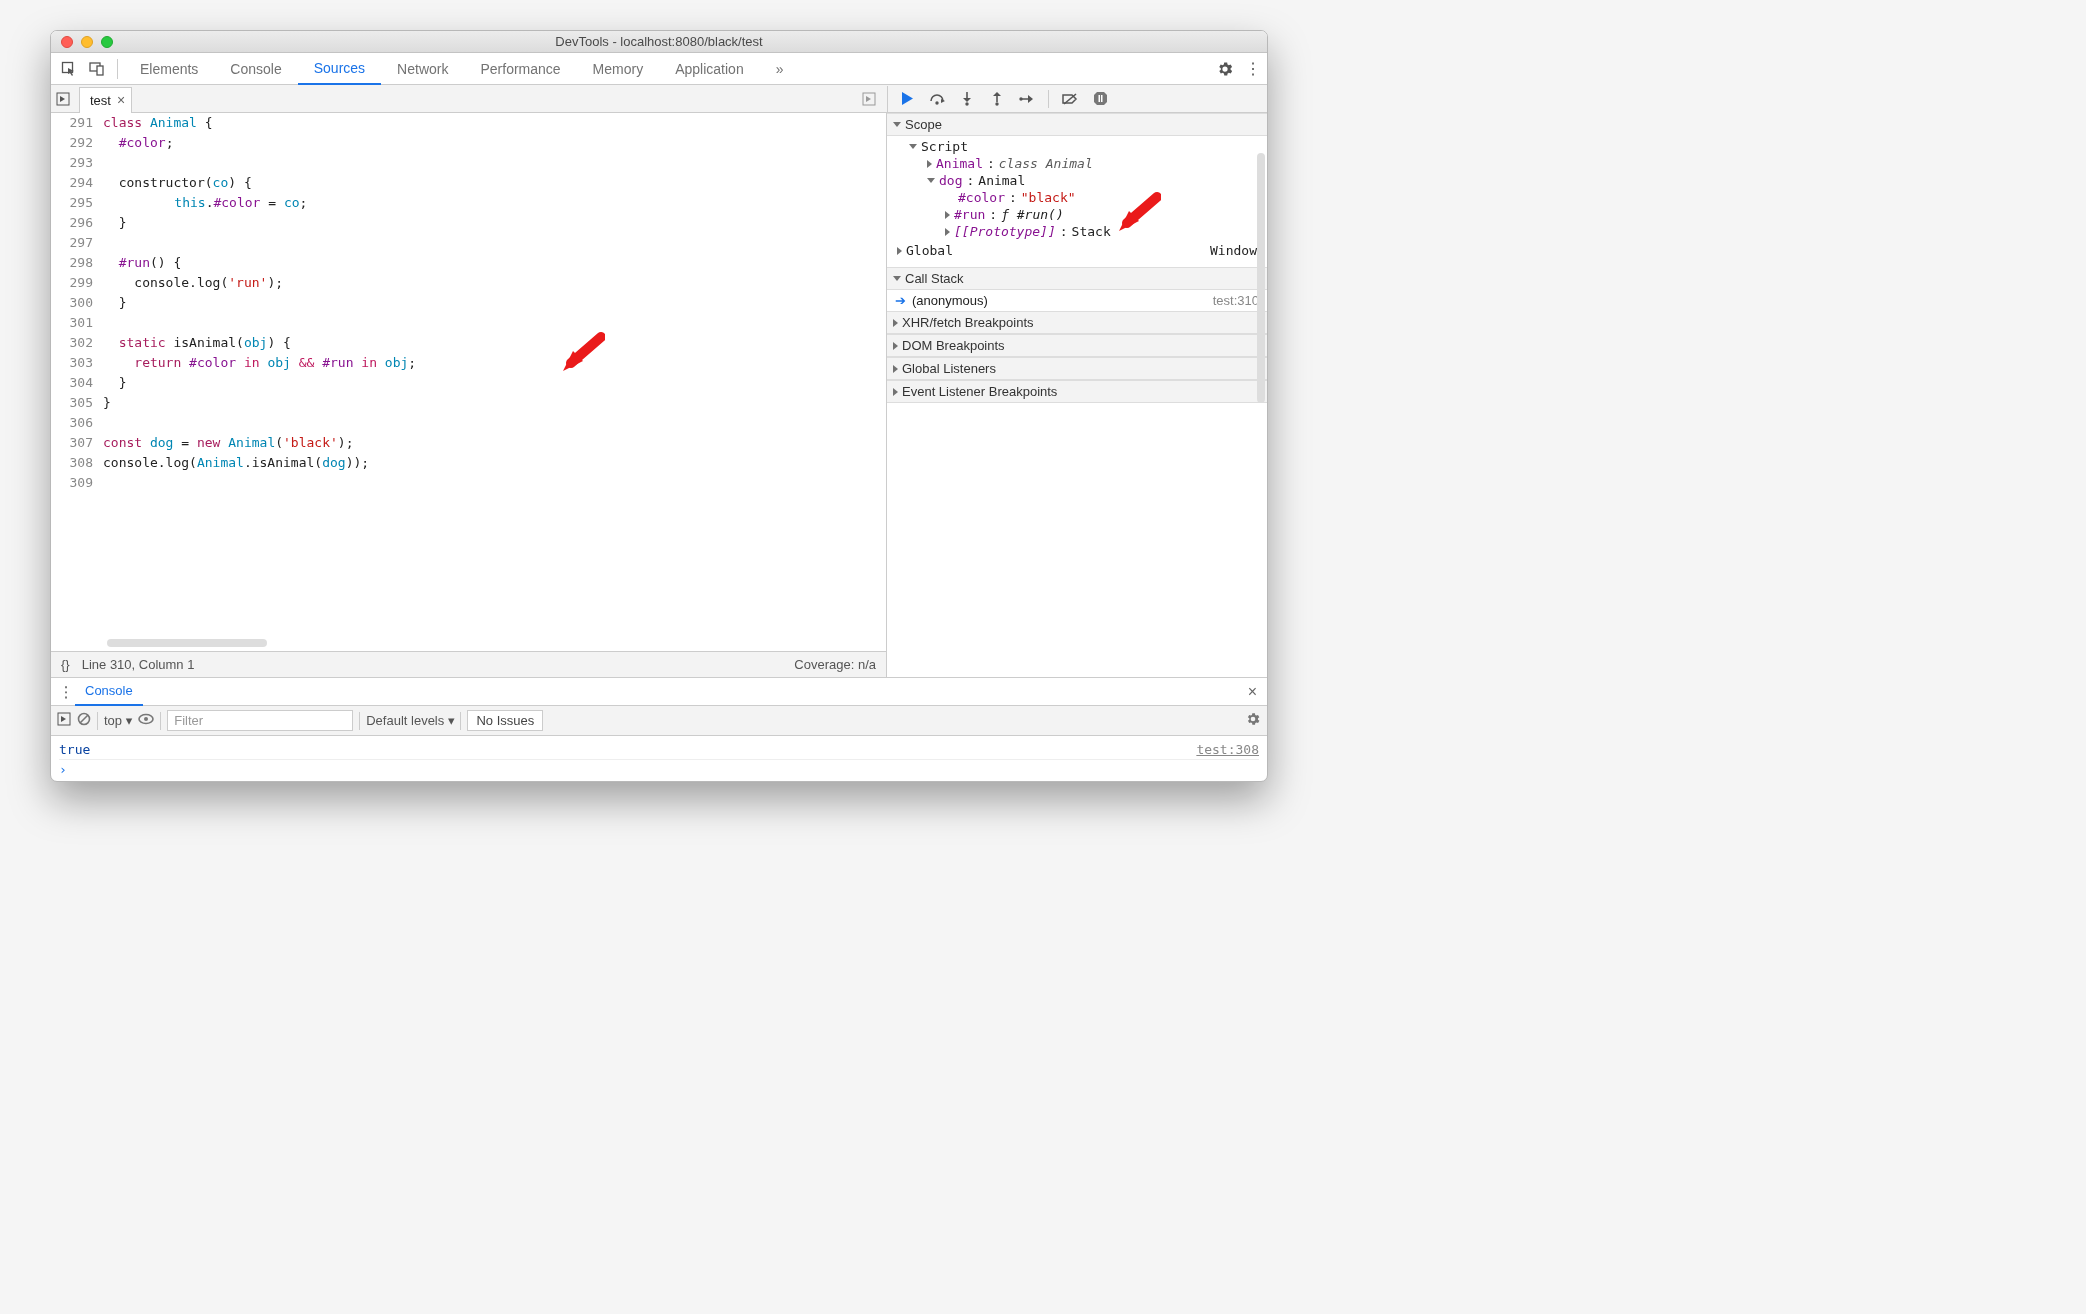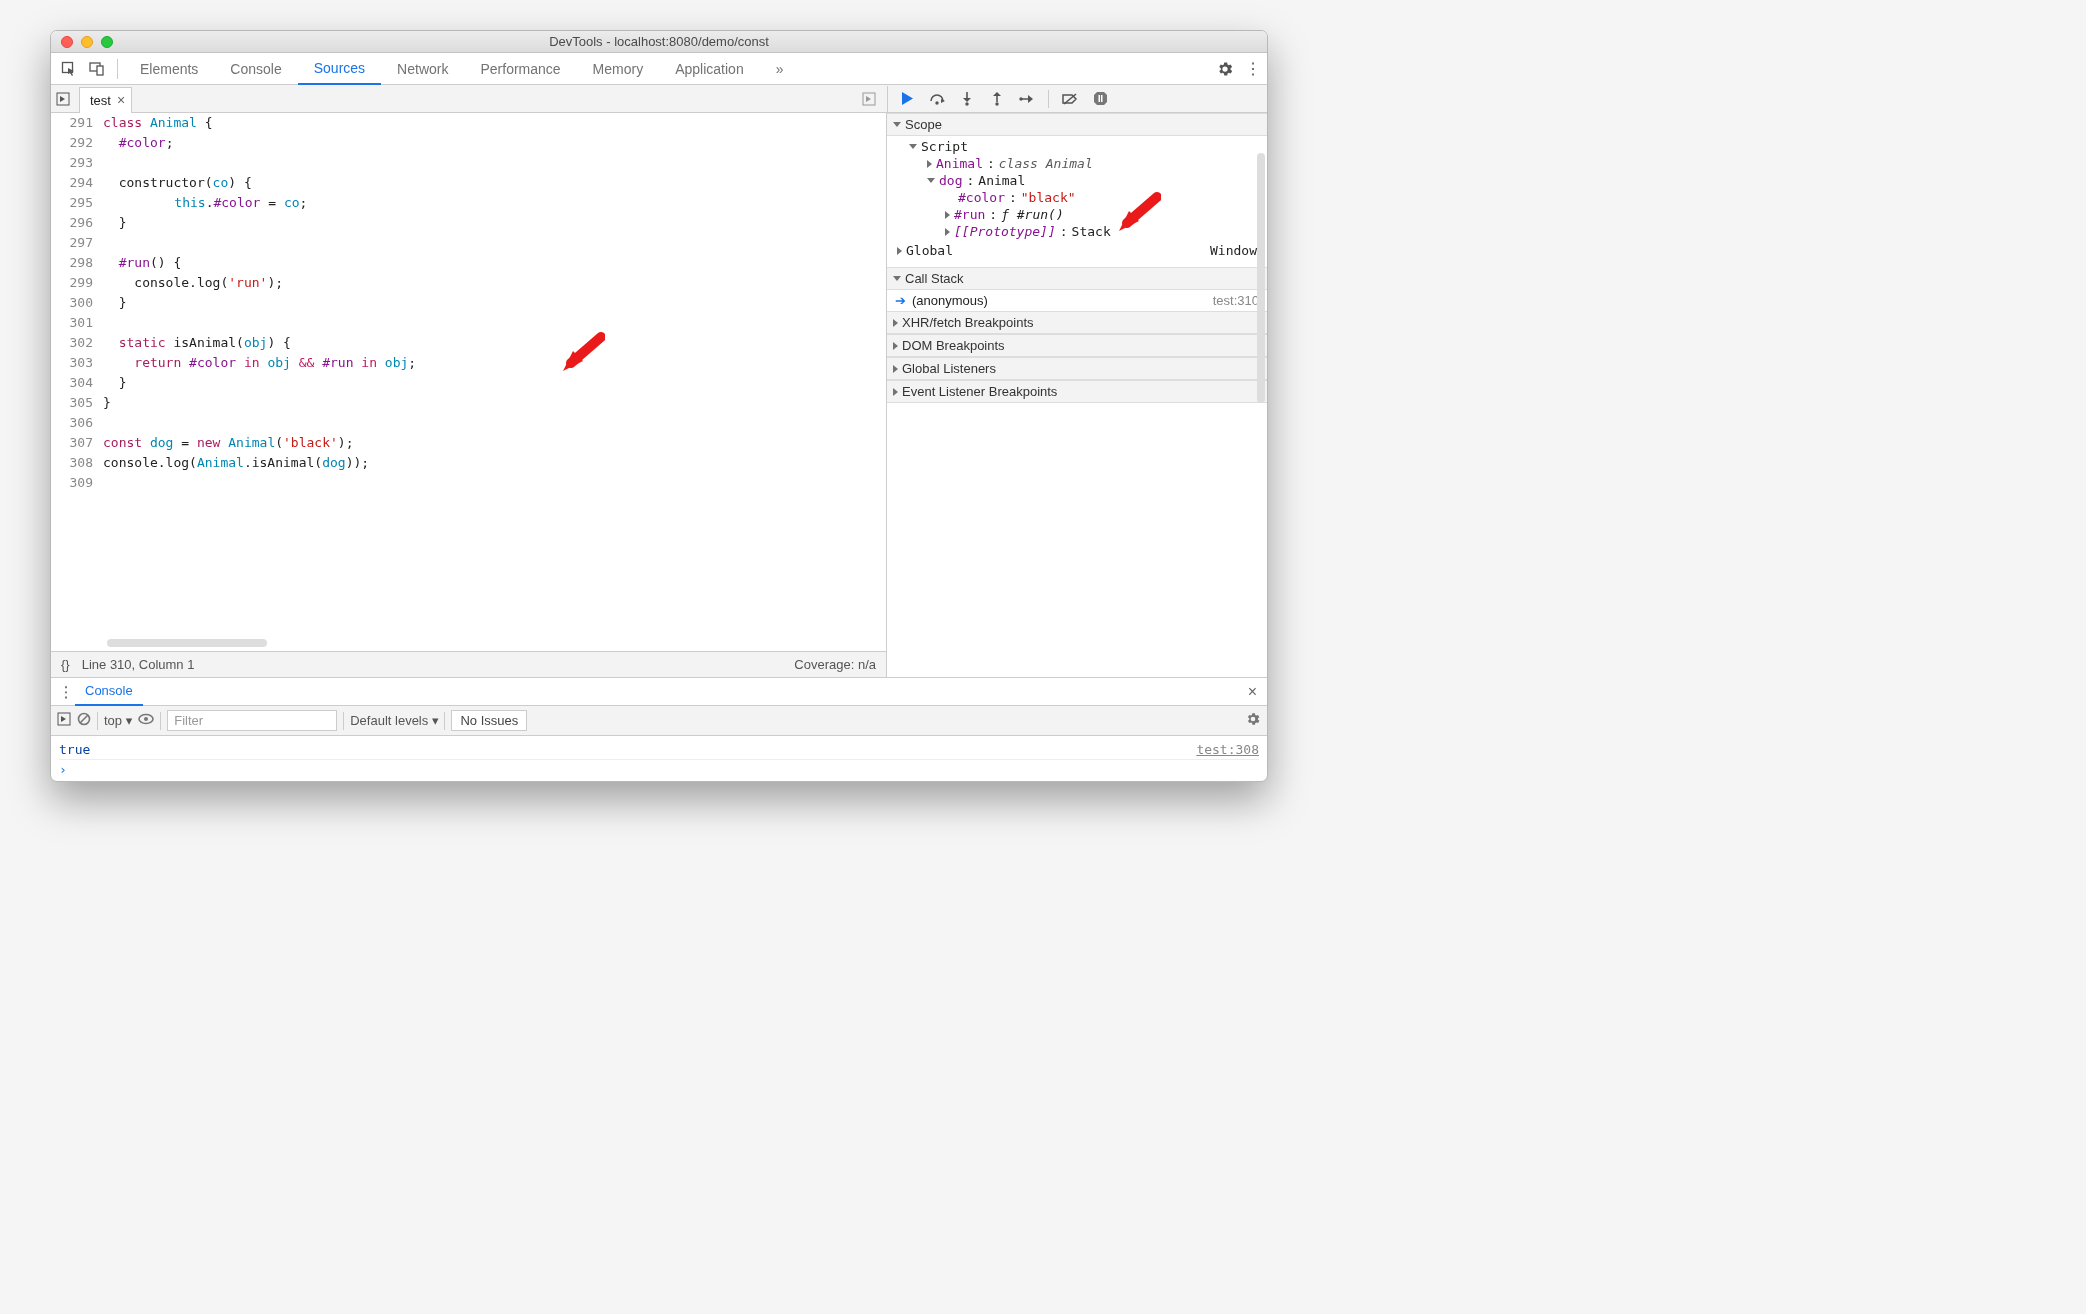--- a/index.html
+++ b/index.html
@@ -150,40 +150,40 @@
     flex-direction:column;
   }
   .drawer-tabs{height:28px;display:flex;align-items:center;padding:0 6px;border-bottom:1px solid #ccc;}
   .drawer-tabs .dots{width:18px;text-align:center;color:#555;font-size:15px;}
   .drawer-tabs .dtab{padding:0 10px;height:28px;display:flex;align-items:center;font-size:13px;color:#1a73e8;border-bottom:2px solid #1a73e8;}
   .drawer-tabs .spacer{flex:1;}
   .drawer-tabs .x{color:#666;font-size:16px;padding:0 4px;}
   .drawer-toolbar{height:30px;background:#f3f3f3;border-bottom:1px solid #ccc;display:flex;align-items:center;gap:6px;padding:0 6px;font-size:13px;color:#555;}
   .drawer-toolbar .sep{width:1px;height:18px;background:#ccc;}
   .btnish{border:1px solid #ccc;background:#fff;padding:2px 8px;color:#444;display:flex;align-items:center;gap:4px;}
-  .filter-input{border:1px solid #ccc;background:#fff;padding:2px 6px;width:170px;color:#999;}
+  .filter-input{border:1px solid #ccc;background:#fff;padding:2px 6px;width:186px;color:#999;}
   .console-body{padding:4px 8px 2px 8px;font-family:Menlo,Consolas,monospace;font-size:13px;}
   .console-row{display:flex;align-items:center;border-bottom:1px solid #eee;padding:2px 0;}
   .console-row .val{color:#0842a0;}
   .console-row .src{margin-left:auto;color:#888;text-decoration:underline;}
   .prompt{color:#1a73e8;padding:2px 0;}
   .pick-right{position:absolute;right:8px;top:1px;}
 </style>
 </head>
 <body>
 
 <div class="window">
 
   <div class="titlebar">
     <div class="traffic">
       <div class="dot red"></div>
       <div class="dot yellow"></div>
       <div class="dot green"></div>
     </div>
-    <div class="titletext">DevTools - localhost:8080/demo/const</div>
+    <div class="titletext">DevTools - localhost:8080/black/test</div>
   </div>
 
   <div class="maintabs">
     <div class="ico">
       <svg width="16" height="16" viewBox="0 0 16 16">
           <rect x="1.5" y="1.5" width="10" height="10" fill="none" stroke="#555" stroke-width="1.3"></rect>
           <path d="M7 7 L13 10 L10 11 L12 14 L11 15 L9 12 L7 13 Z" fill="#555"></path>
         </svg>
     </div>
     <div class="ico">

